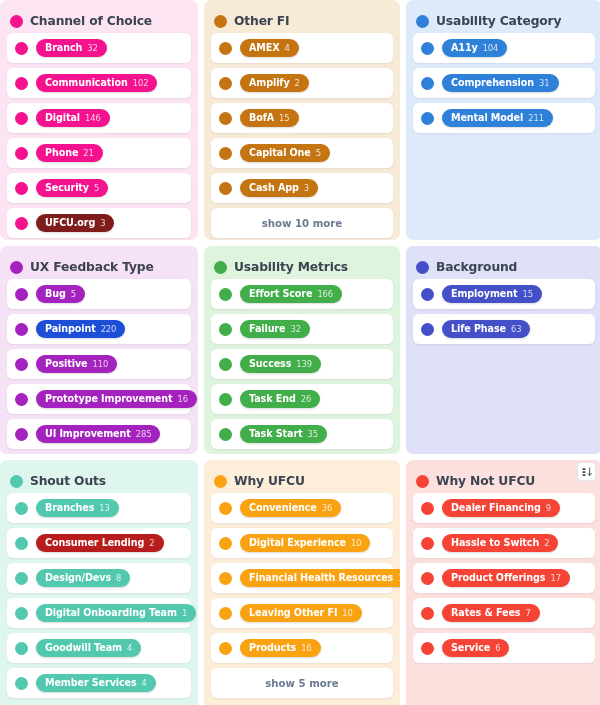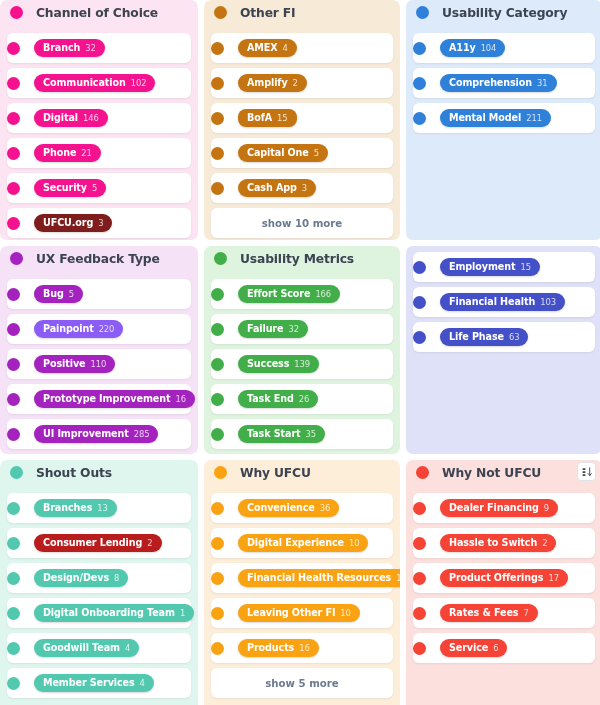--- a/index.html
+++ b/index.html
@@ -20,22 +20,22 @@
     height: 705px;
   }
   .panel {
     position: relative;
     border-radius: 7px;
     padding: 6px 7px 7px 7px;
     overflow: hidden;
   }
   .panel-head {
     display: flex;
-    align-items: flex-start;
-    gap: 13px;
+    align-items: flex-end;
+    gap: 7px;
     height: 22px;
     padding-left: 3px;
     margin-bottom: 5px;
   }
   .head-dot {
     width: 13px;
     height: 13px;
     border-radius: 50%;
     flex: 0 0 13px;
   }
@@ -46,21 +46,22 @@
     letter-spacing: -0.15px;
     white-space: nowrap;
   }
   .rows { display: flex; flex-direction: column; gap: 5px; }
   .row {
     background: #ffffff;
     border-radius: 6px;
     height: 30px;
     display: flex;
     align-items: center;
-    gap: 14px;
+    padding-left: 8px;
+    gap: 8px;
     box-shadow: 0 1px 2px rgba(120,110,120,0.13);
   }
   .row-dot {
     width: 13px;
     height: 13px;
     border-radius: 50%;
     flex: 0 0 13px;
   }
   .pill {
     display: inline-flex;
@@ -178,21 +179,21 @@
         </div>
         <div class="row">
           <span class="row-dot" style="background: rgb(196, 117, 17);"></span>
           <span class="pill" style="background: rgb(196, 117, 17);">
             <span>Amplify</span>
             <span class="pill-count">2</span>
           </span>
         </div>
         <div class="row">
           <span class="row-dot" style="background: rgb(196, 117, 17);"></span>
-          <span class="pill" style="background: rgb(196, 117, 17); border-radius: 8px;">
+          <span class="pill" style="background: rgb(196, 117, 17);">
             <span>BofA</span>
             <span class="pill-count">15</span>
           </span>
         </div>
         <div class="row">
           <span class="row-dot" style="background: rgb(196, 117, 17);"></span>
           <span class="pill" style="background: rgb(196, 117, 17);">
             <span>Capital One</span>
             <span class="pill-count">5</span>
           </span>
@@ -244,21 +245,21 @@
       <div class="rows">
         <div class="row">
           <span class="row-dot" style="background: rgb(164, 35, 190);"></span>
           <span class="pill" style="background: rgb(164, 35, 190);">
             <span>Bug</span>
             <span class="pill-count">5</span>
           </span>
         </div>
         <div class="row">
           <span class="row-dot" style="background: rgb(164, 35, 190);"></span>
-          <span class="pill" style="background: #8b5cf6;">
+          <span class="pill" style="background: #1d4ed8;">
             <span>Painpoint</span>
             <span class="pill-count">220</span>
           </span>
         </div>
         <div class="row">
           <span class="row-dot" style="background: rgb(164, 35, 190);"></span>
           <span class="pill" style="background: rgb(164, 35, 190);">
             <span>Positive</span>
             <span class="pill-count">110</span>
           </span>
@@ -316,33 +317,30 @@
         <div class="row">
           <span class="row-dot" style="background: rgb(65, 174, 73);"></span>
           <span class="pill" style="background: rgb(65, 174, 73);">
             <span>Task Start</span>
             <span class="pill-count">35</span>
           </span>
         </div>
       </div>
     </div>
     <div class="panel" style="background: rgb(222, 225, 247);">
+      <div class="panel-head">
+        <span class="head-dot" style="background: rgb(67, 80, 199);"></span>
+        <span class="head-title">Background</span>
+      </div>
       <div class="rows">
         <div class="row">
           <span class="row-dot" style="background: rgb(67, 80, 199);"></span>
           <span class="pill" style="background: rgb(67, 80, 199);">
             <span>Employment</span>
             <span class="pill-count">15</span>
-          </span>
-        </div>
-        <div class="row">
-          <span class="row-dot" style="background: rgb(67, 80, 199);"></span>
-          <span class="pill" style="background: rgb(67, 80, 199);">
-            <span>Financial Health</span>
-            <span class="pill-count">103</span>
           </span>
         </div>
         <div class="row">
           <span class="row-dot" style="background: rgb(67, 80, 199);"></span>
           <span class="pill" style="background: rgb(67, 80, 199);">
             <span>Life Phase</span>
             <span class="pill-count">63</span>
           </span>
         </div>
       </div>

